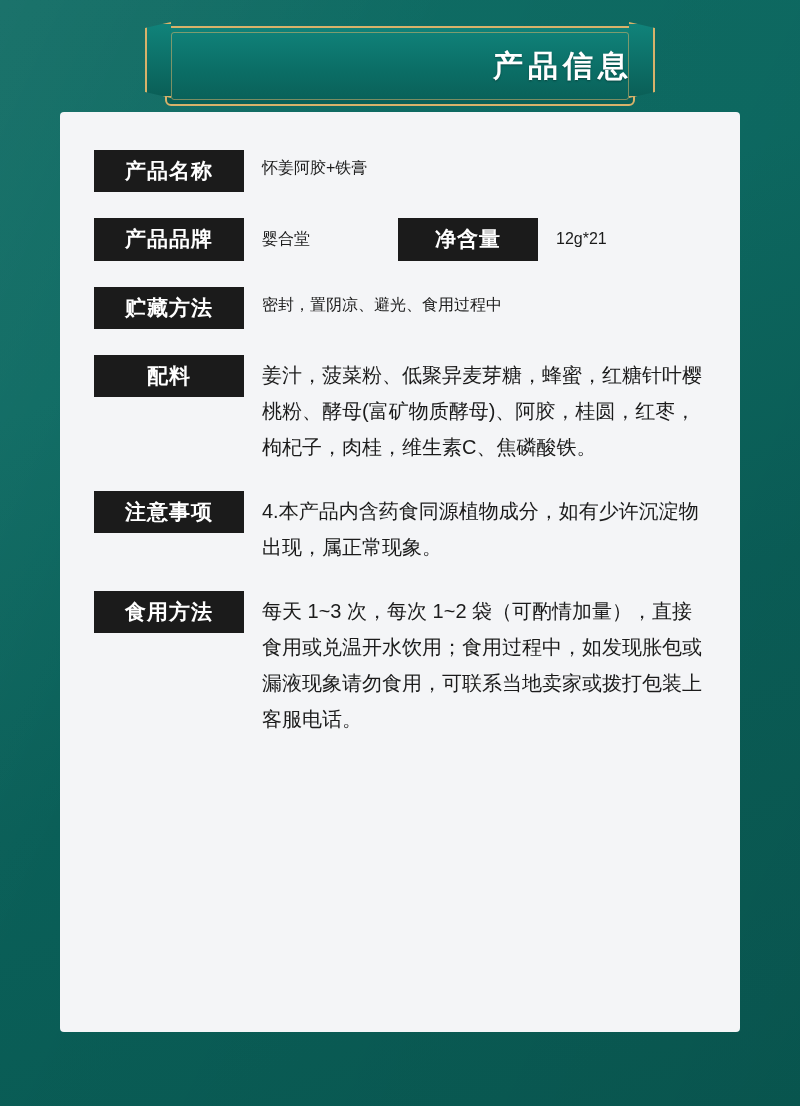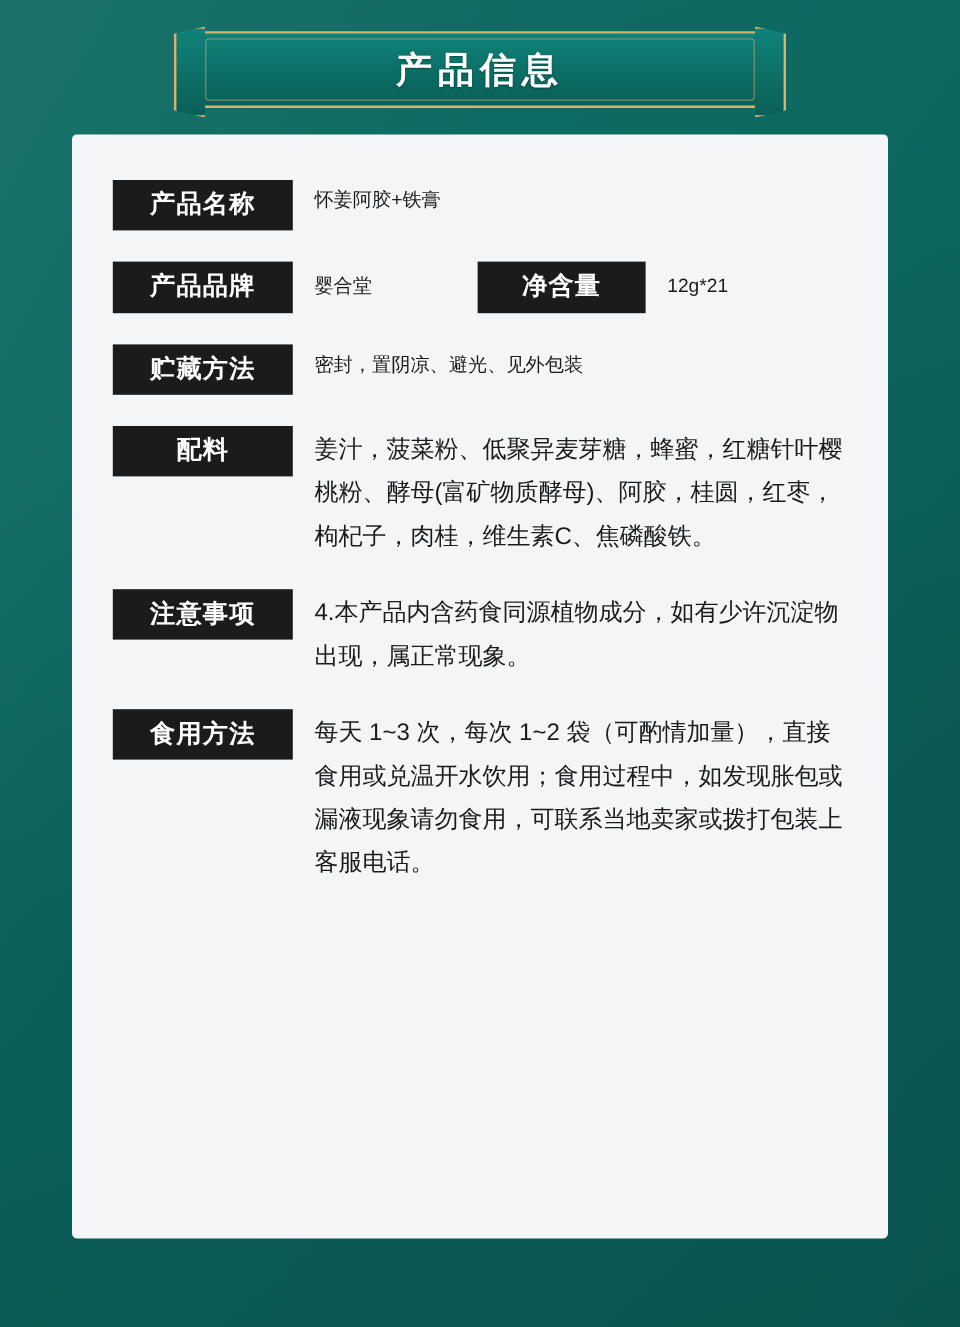--- a/index.html
+++ b/index.html
@@ -31,27 +31,27 @@
     top: 26px;
     left: 0;
     width: 800px;
     display: flex;
     justify-content: center;
   }
 
   .banner {
     position: relative;
     width: 470px;
-    height: 64px;
+    height: 80px;
     background: linear-gradient(180deg, #10837a 0%, #0b6e66 55%, #0a5f57 100%);
     border: 2px solid #d8b26a;
     border-radius: 6px;
     display: flex;
     align-items: center;
-    justify-content: center;
+    justify-content: flex-end;
   }
 
   .banner::before {
     content: "";
     position: absolute;
     inset: 4px;
     border: 1px solid rgba(216,178,106,0.55);
     border-radius: 3px;
     pointer-events: none;
   }
@@ -189,21 +189,21 @@
     <div class="row dual">
       <div class="tag">产品品牌</div>
       <div class="value first">婴合堂</div>
       <div class="tag short second">净含量</div>
       <div class="value second">12g*21</div>
     </div>
 
 
     <div class="row">
       <div class="tag">贮藏方法</div>
-      <div class="value">密封，置阴凉、避光、见外包装</div>
+      <div class="value">密封，置阴凉、避光、食用过程中</div>
     </div>
 
     <div class="row">
       <div class="tag">配料</div>
       <div class="block-value">姜汁，菠菜粉、低聚异麦芽糖，蜂蜜，红糖针叶樱桃粉、酵母(富矿物质酵母)、阿胶，桂圆，红枣，枸杞子，肉桂，维生素C、焦磷酸铁。</div>
     </div>
 
     <div class="row">
       <div class="tag">注意事项</div>
       <div class="block-value">4.本产品内含药食同源植物成分，如有少许沉淀物出现，属正常现象。</div>

